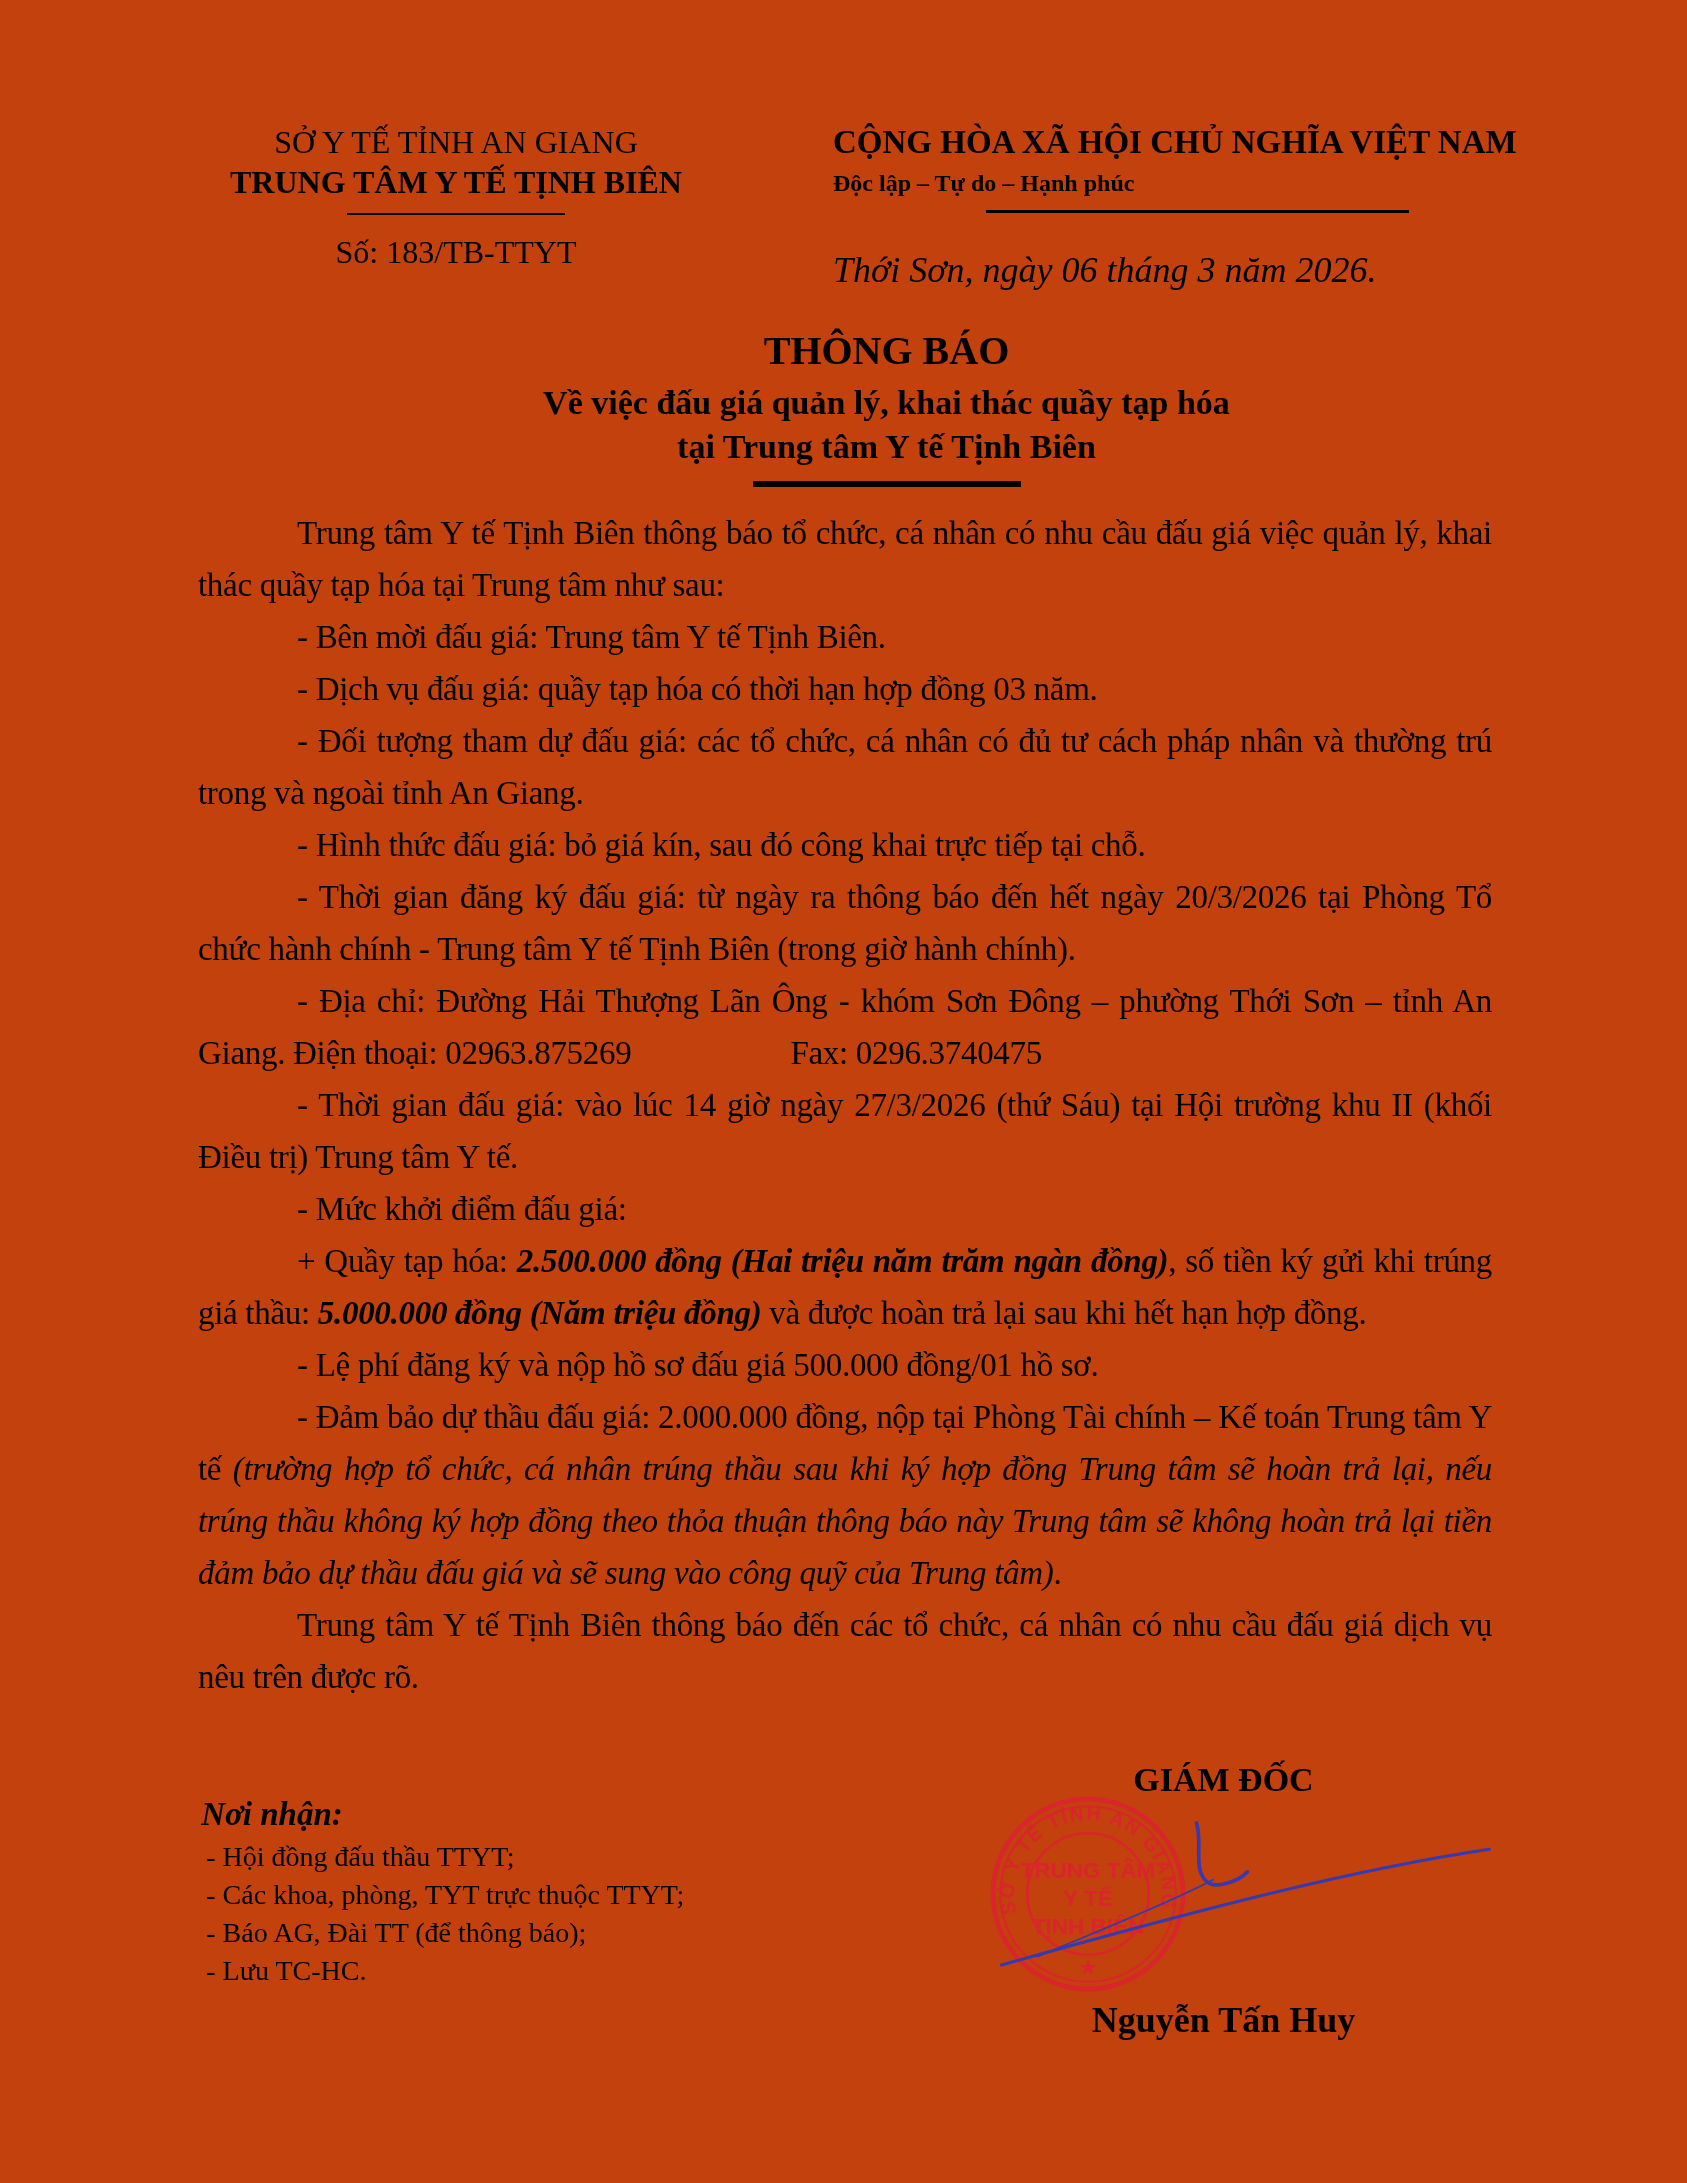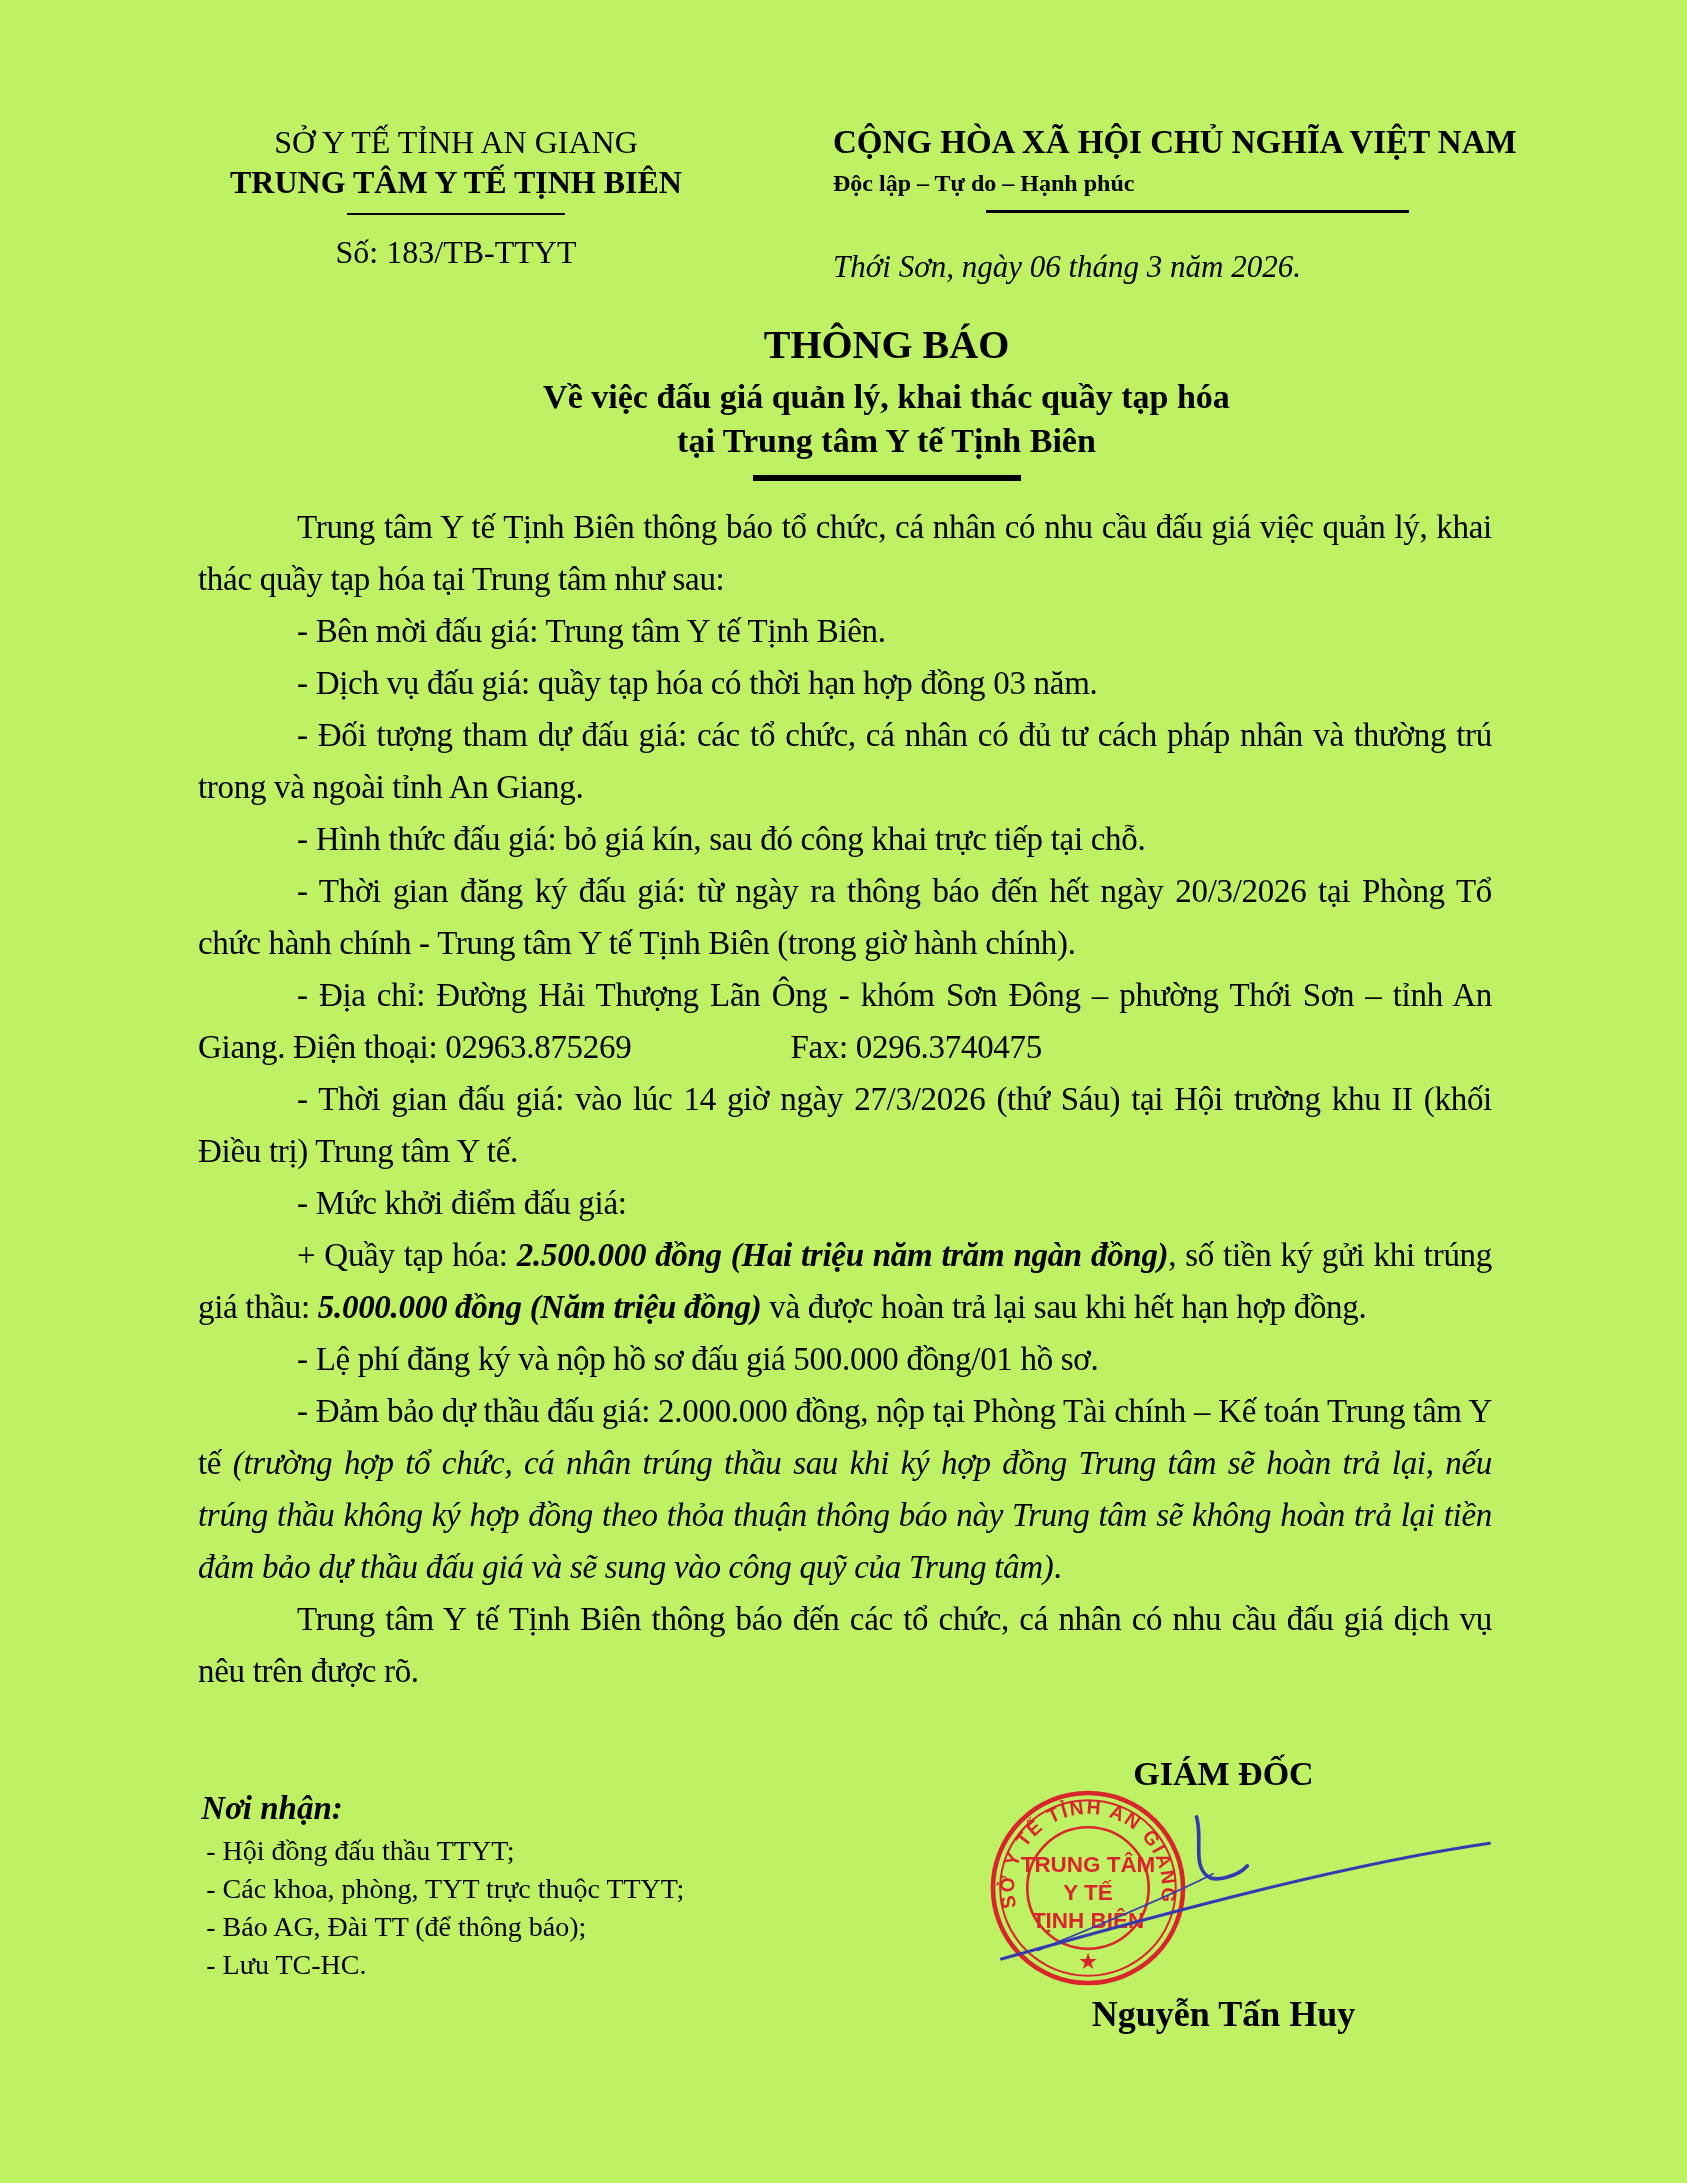--- a/index.html
+++ b/index.html
@@ -1,36 +1,36 @@
 <!DOCTYPE html>
 <html style="--stamp-color: #d9252b; --ink-color: #3539b2;font-size:10.6px"><head>
 <meta charset="utf-8">
 <style>
   html,body{margin:0;padding:0;background:#777;}
   .page{
     position:relative;
     width:1687px;height:2183px;
-    background:#bef264;
+    background:#c2410c;
     font-family:"Liberation Serif","DejaVu Serif",serif;
     color:#000;
     overflow:hidden;
     margin:0 auto;
   }
   
   .header{display:flex;padding:122px 126px 0 198px;}
   .h-left{width:516px;text-align:center;}
   .h-left .agency{font-size:32px;line-height:40px;}
   .h-left .center-name{font-size:32px;font-weight:bold;line-height:40px;}
   .h-rule-left{width:218px;height:2.6px;background:#000;margin:10.6px auto 18.5px auto;}
   .doc-number{font-size:32px;margin-top:19px;}
   .h-right{width:728px;margin-left:auto;text-align:left;}
   .h-right .national{font-size:33px;font-weight:bold;line-height:41px;}
   .h-right .motto{font-size:24px;font-weight:bold;line-height:40px;}
   .h-rule-right{width:423px;height:3.3px;background:#000;margin:6.6px auto 0 auto;}
-  .dateline{font-size:31px;font-style:italic;margin-top:36px;}
+  .dateline{font-size:36px;font-style:italic;margin-top:36px;}
   
   .title-block{text-align:center;margin-top:36px;transform:translateX(43px);}
   .title-main{font-size:40px;font-weight:bold;line-height:48px;}
   .title-sub{font-size:34px;font-weight:bold;line-height:44px;margin-top:6.6px;}
   .title-sub2{font-size:34px;font-weight:bold;line-height:44px;}
   .title-bar{width:268px;height:5.3px;background:#000;margin:12px auto 0 auto;}
   
   .body-text{margin:20px 195px 0 198px;}
   .para{
     font-size:33px;line-height:52px;letter-spacing:-0.3px;

